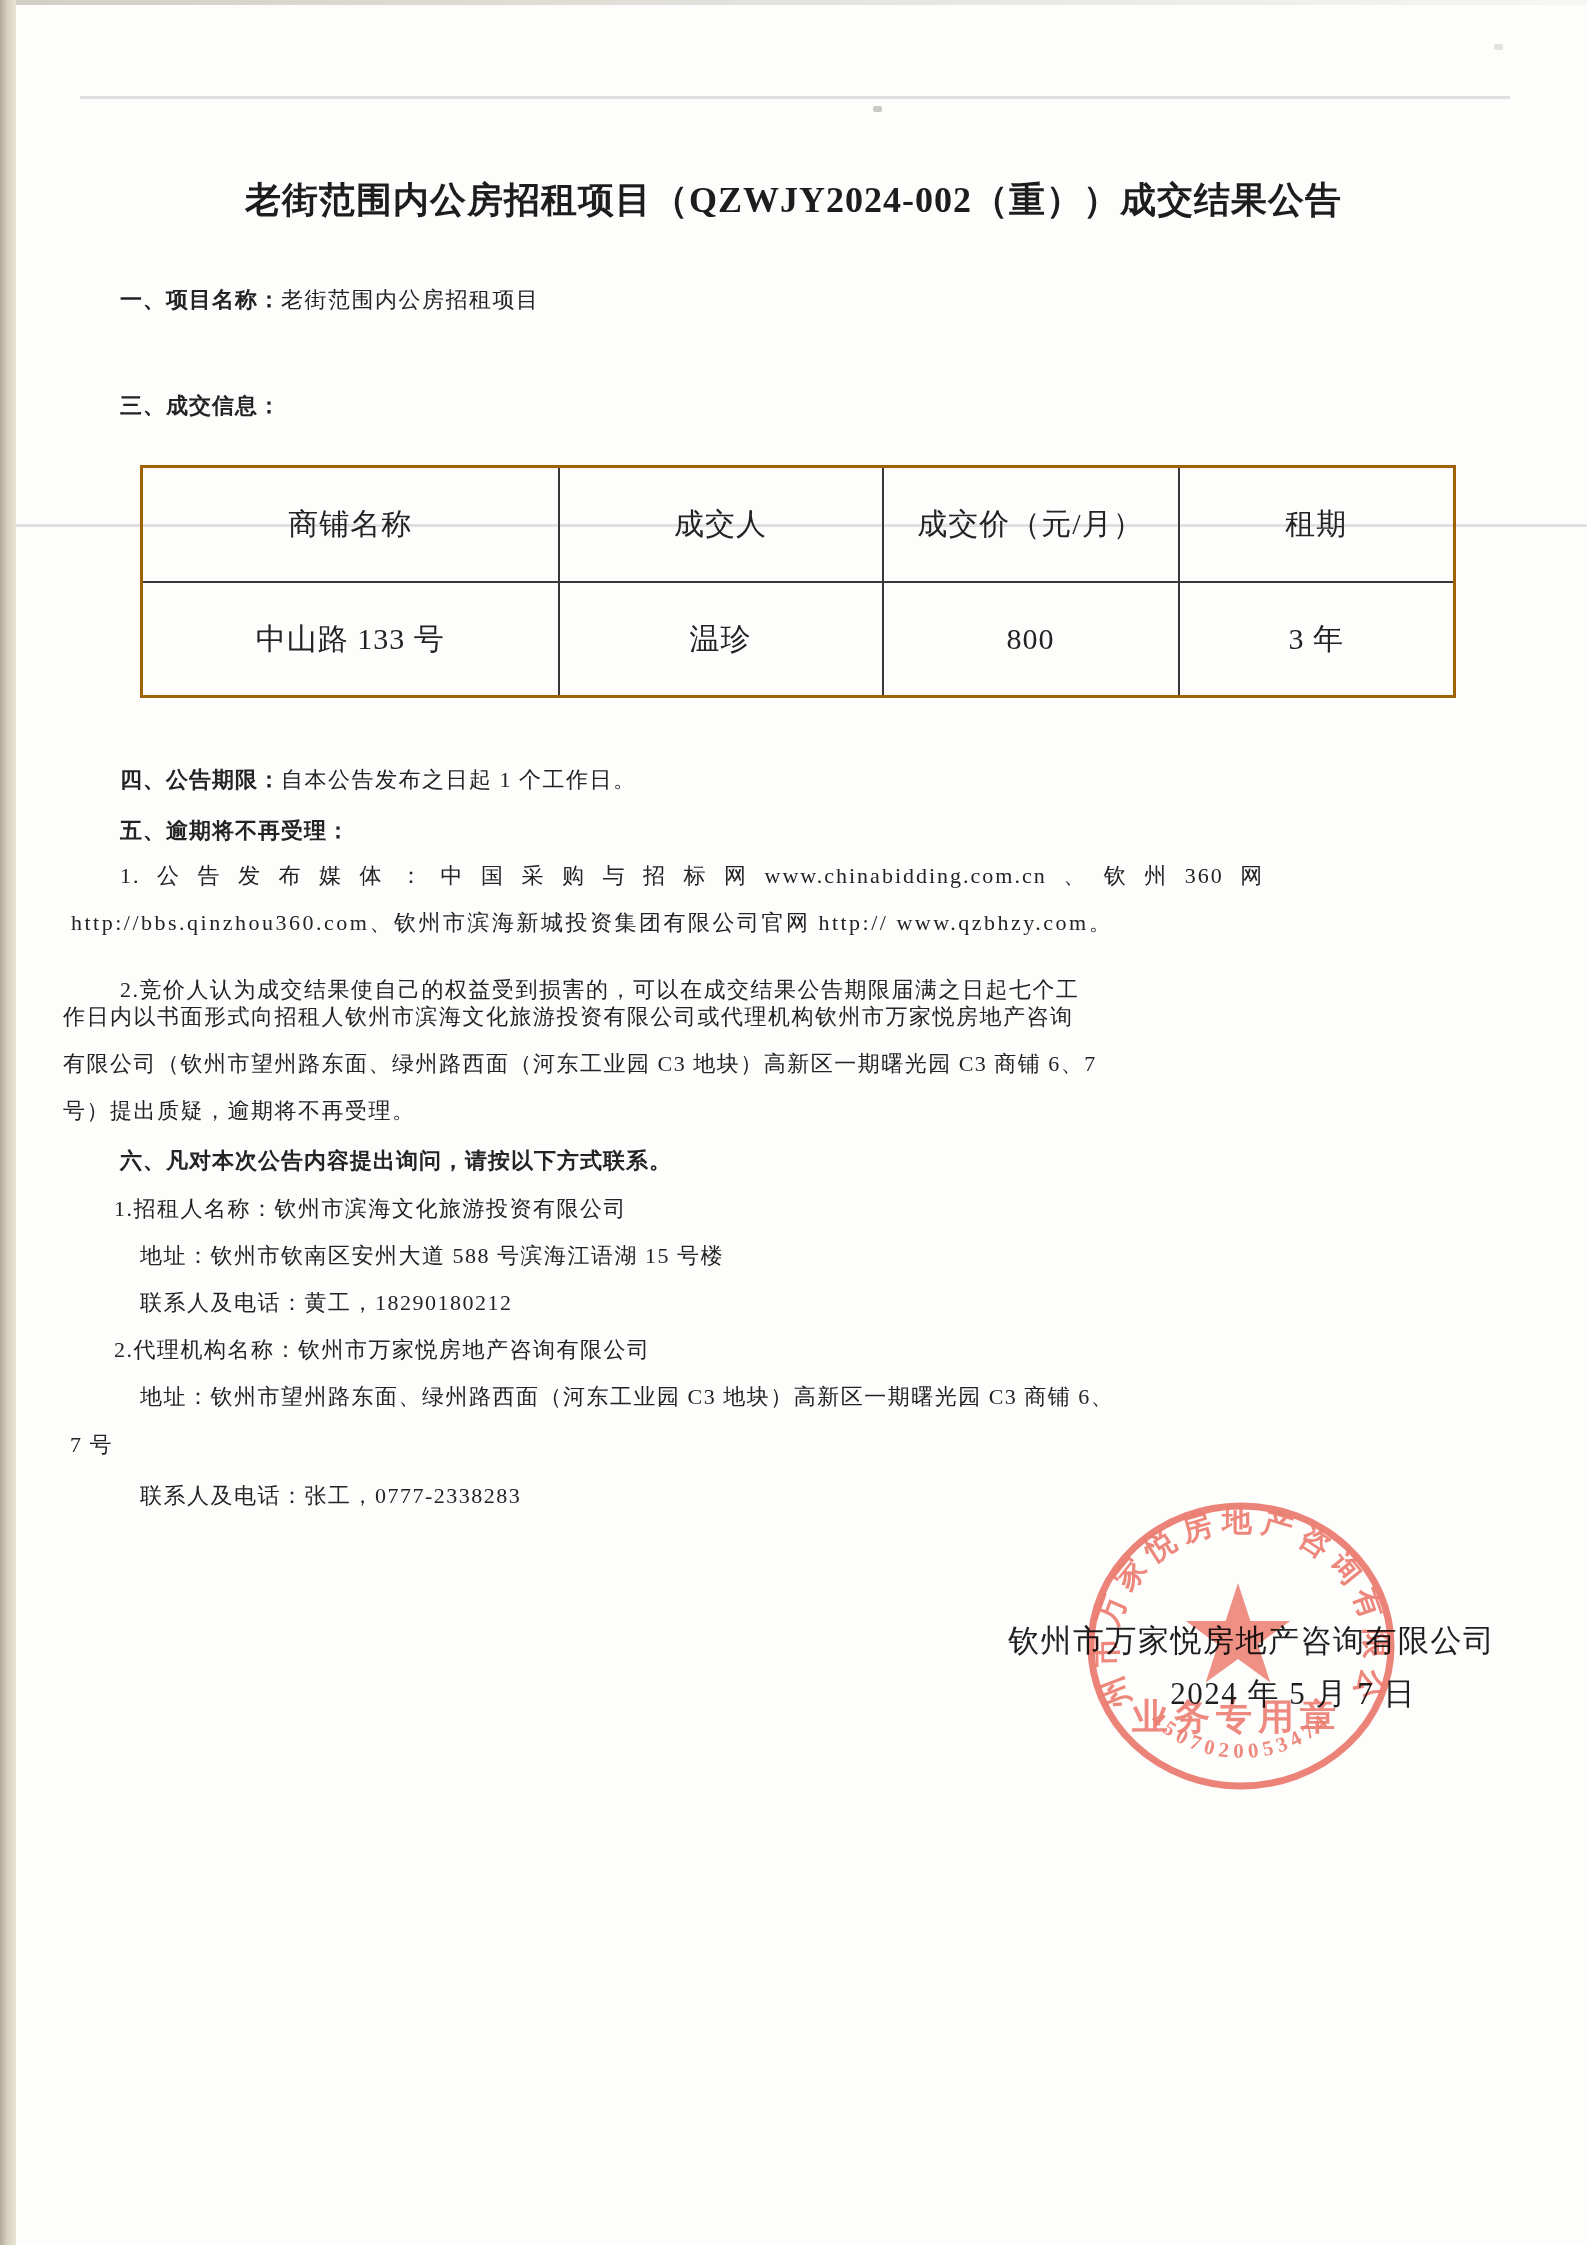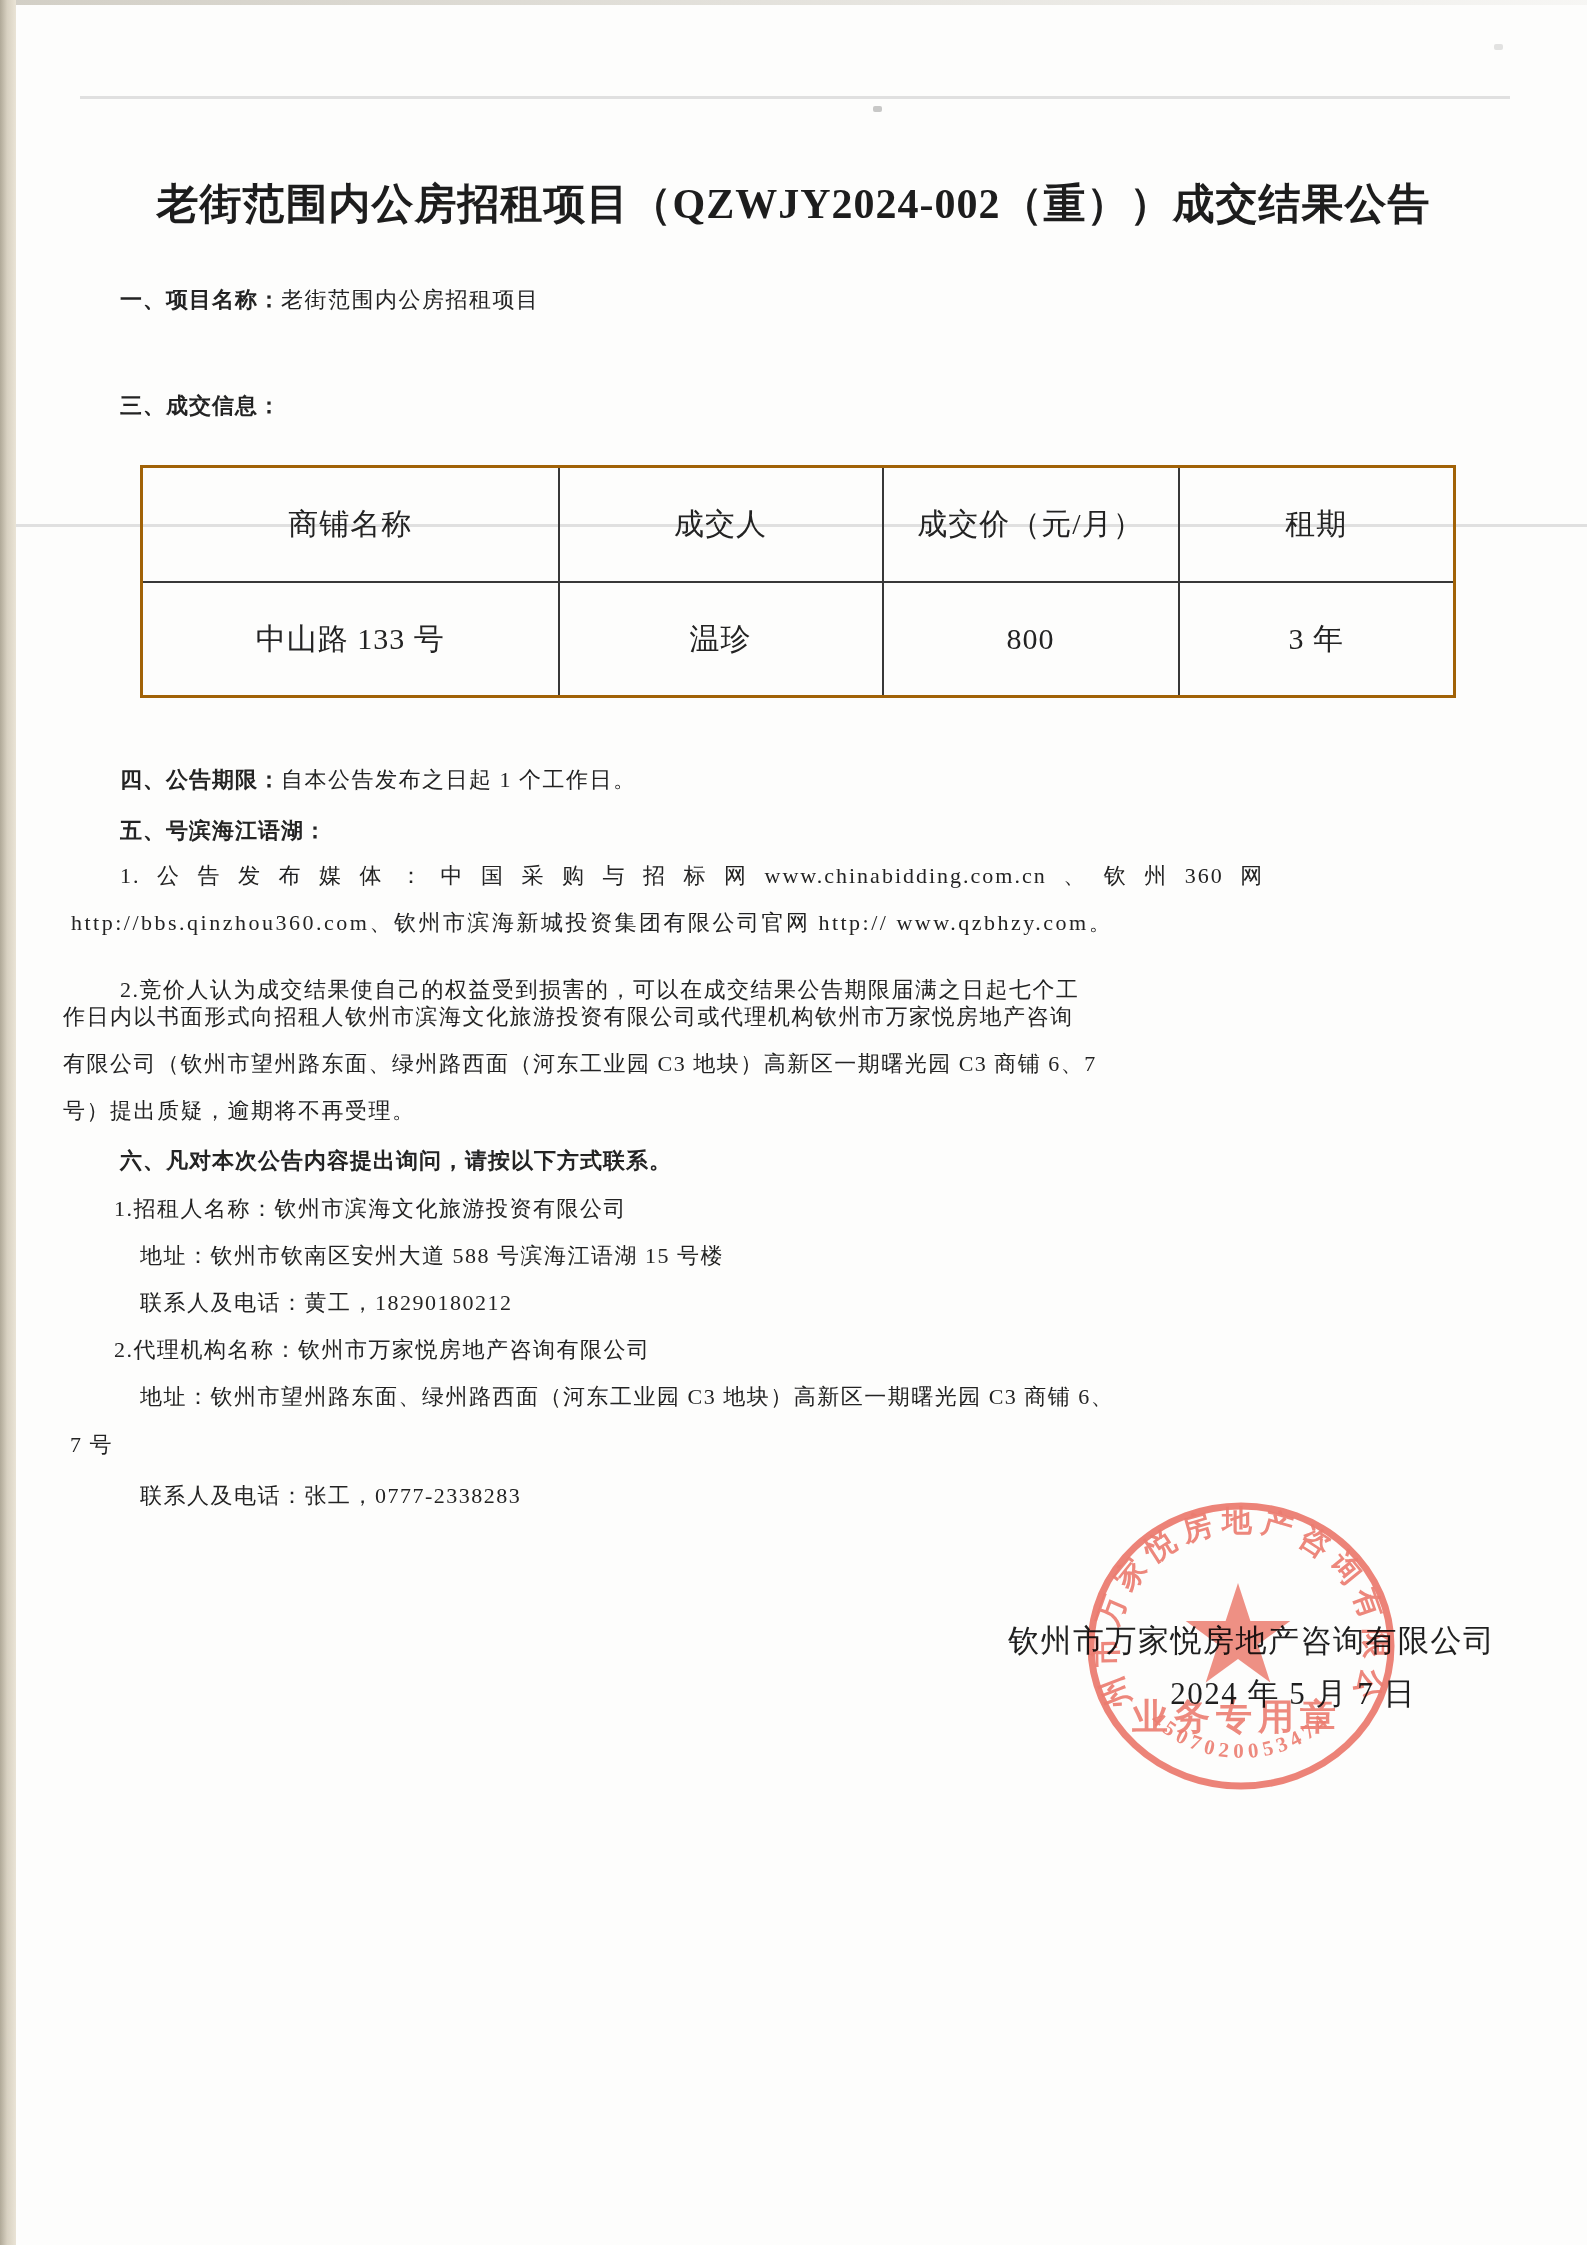--- a/index.html
+++ b/index.html
@@ -15,21 +15,21 @@
   
   .edge-left{position:absolute;left:0;top:0;width:16px;height:100%;
     background:linear-gradient(to right,#b0a998,#d8d1c1 45%,#eae4d6);}
   .edge-top{position:absolute;left:16px;top:0;width:100%;height:5px;
     background:linear-gradient(to right,rgba(176,170,154,.55),rgba(176,170,154,.08));}
   .scan-line{position:absolute;height:3px;background:rgba(150,150,150,.28);}
   .speck{position:absolute;width:9px;height:6px;background:rgba(120,120,120,.4);border-radius:2px;}
 
   .title{
     position:absolute;top:176px;left:0;width:100%;
-    text-align:center;font-size:42px;font-weight:700;
+    text-align:center;font-size:36px;font-weight:700;
     letter-spacing:1px;color:#1d1d1d;white-space:pre;
   }
   .ln{position:absolute;white-space:pre;font-size:22px;line-height:1.3;
     letter-spacing:1.5px;color:#232323;}
   .blk{font-family:"Liberation Sans","DejaVu Sans",sans-serif;font-weight:700;letter-spacing:1px;}
   .spread{word-spacing:9px;letter-spacing:2px;}
   .spread2{letter-spacing:2.5px;}
 
   .table-wrap{position:absolute;left:140px;top:465px;width:1313px;}
   table.deal{border-collapse:collapse;width:100%;table-layout:fixed;
@@ -81,21 +81,21 @@
         <td>中山路 133 号</td>
         <td>温珍</td>
         <td>800</td>
         <td>3 年</td>
       </tr>
     </tbody>
       </table>
   </div>
 
   <div class="ln" style="top:766px;left:120px;"><span class="blk">四、公告期限：</span><span>自本公告发布之日起 1 个工作日。</span></div>
-  <div class="ln blk" style="top:817px;left:120px;">五、号滨海江语湖：</div>
+  <div class="ln blk" style="top:817px;left:120px;">五、逾期将不再受理：</div>
 
   <div class="ln spread" style="top:862px;left:120px;">1. 公 告 发 布 媒 体 ： 中 国 采 购 与 招 标 网 www.chinabidding.com.cn 、 钦 州 360 网</div>
   <div class="ln spread2" style="top:909px;left:63px;margin-left:8px;">http://bbs.qinzhou360.com、钦州市滨海新城投资集团有限公司官网 http:// www.qzbhzy.com。</div>
 
   <div class="ln" style="top:956px;left:120px;margin-top:20px;">2.竞价人认为成交结果使自己的权益受到损害的，可以在成交结果公告期限届满之日起七个工</div>
   <div class="ln" style="top:1003px;left:63px;">作日内以书面形式向招租人钦州市滨海文化旅游投资有限公司或代理机构钦州市万家悦房地产咨询</div>
   <div class="ln" style="top:1050px;left:63px;">有限公司（钦州市望州路东面、绿州路西面（河东工业园 C3 地块）高新区一期曙光园 C3 商铺 6、7</div>
   <div class="ln" style="top:1097px;left:63px;">号）提出质疑，逾期将不再受理。</div>
 
   <div class="ln blk" style="top:1147px;left:120px;">六、凡对本次公告内容提出询问，请按以下方式联系。</div>

